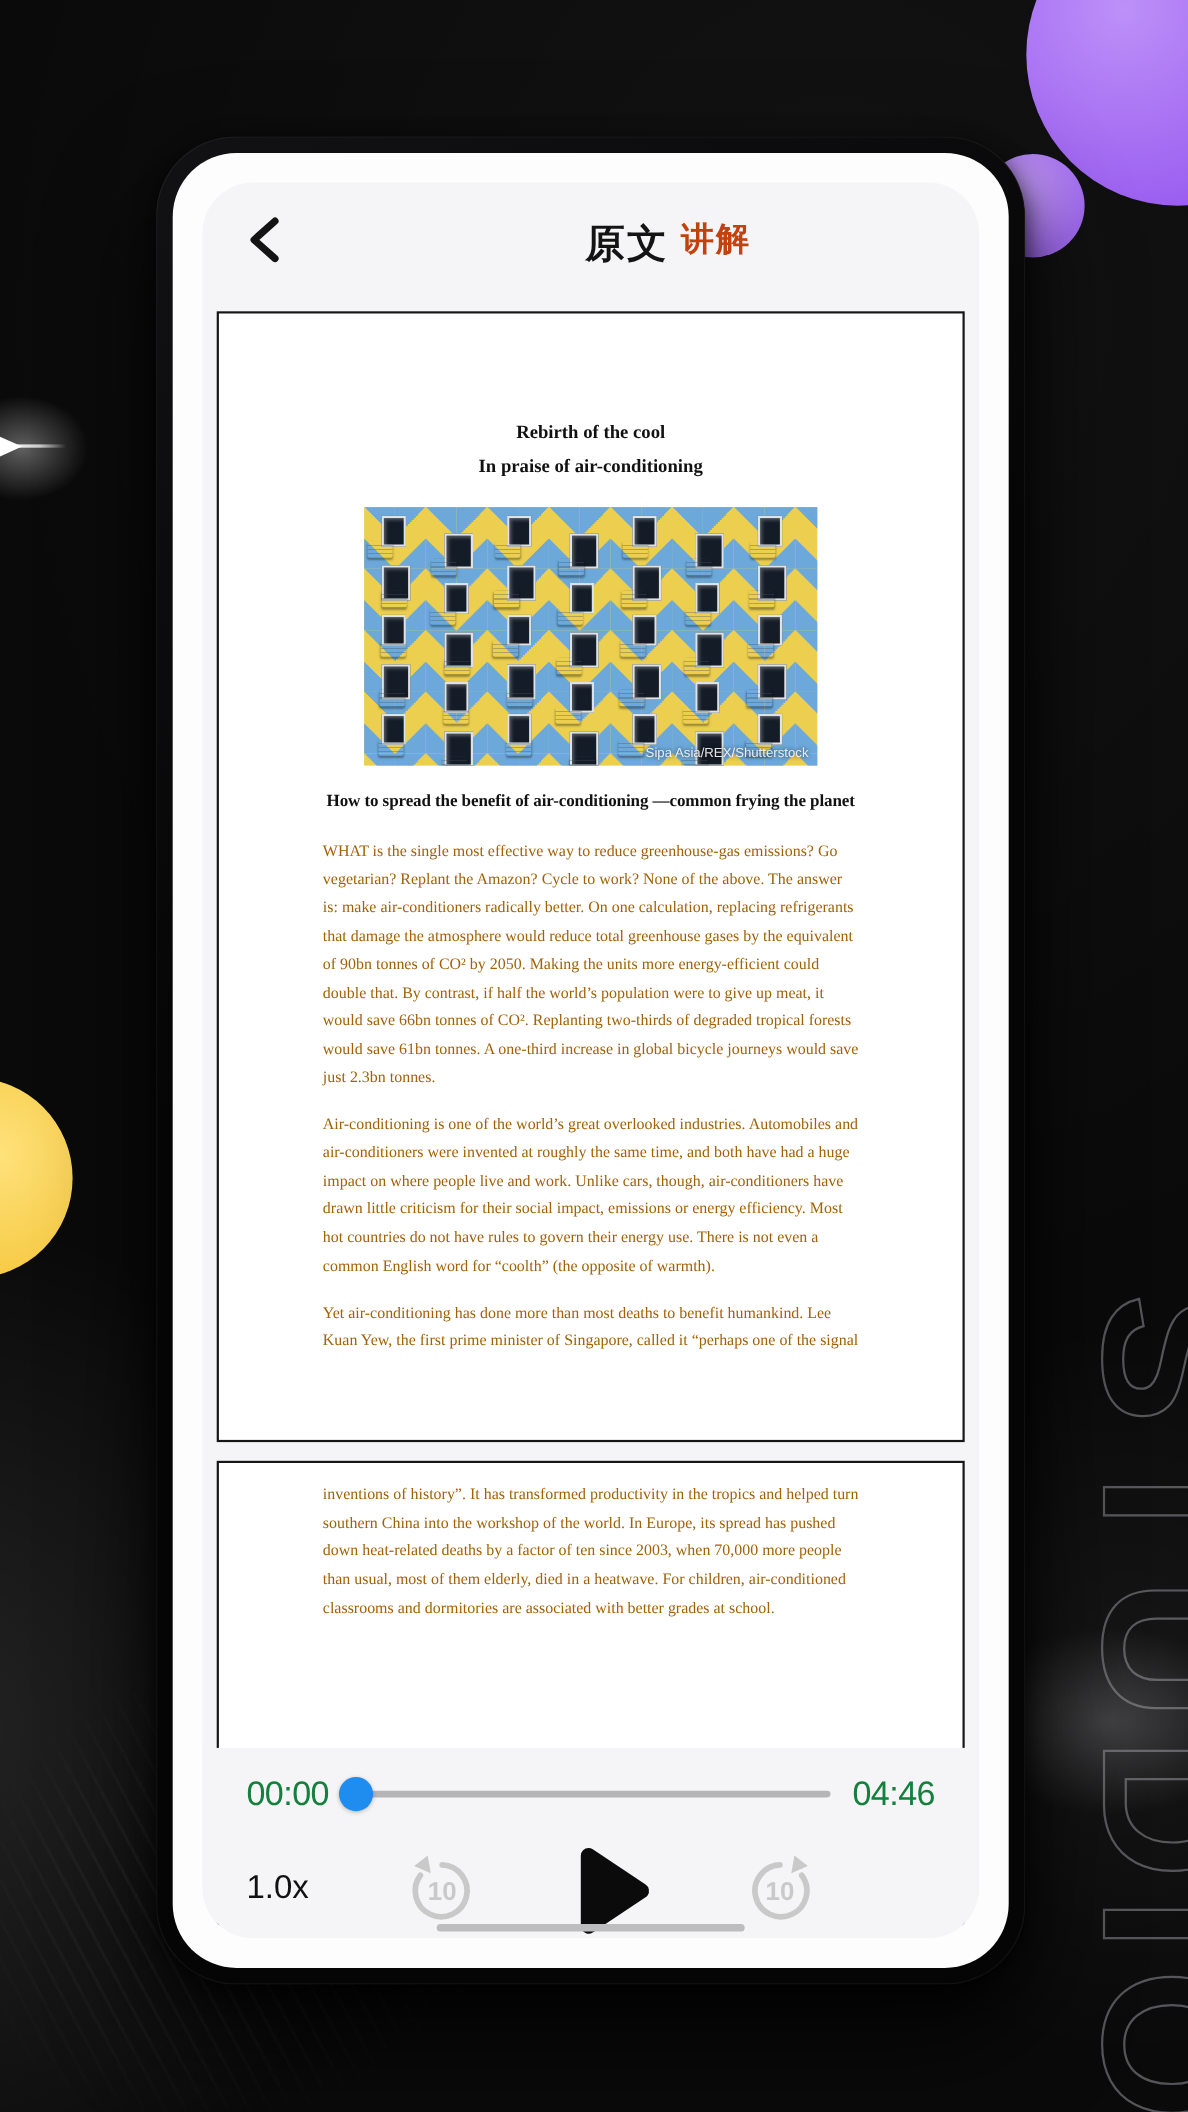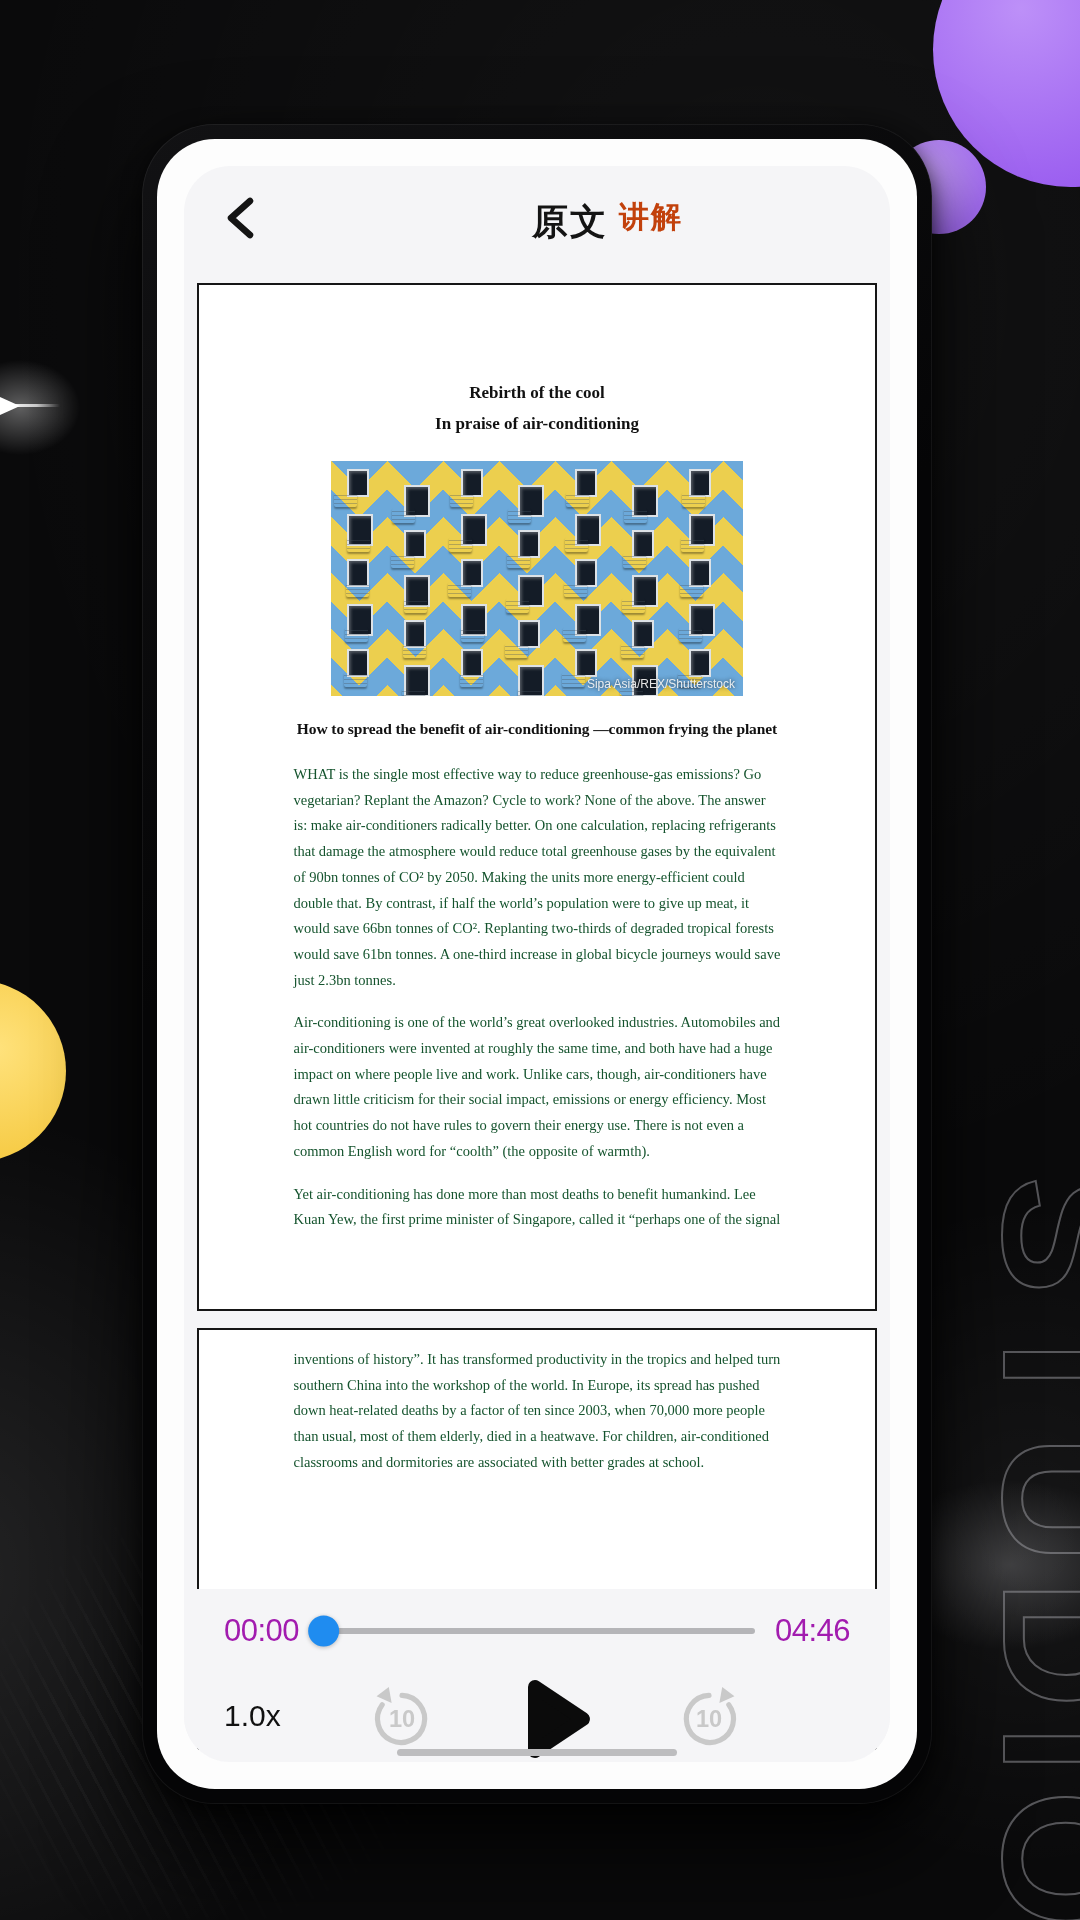--- a/index.html
+++ b/index.html
@@ -137,36 +137,36 @@
   }
 
   .art-headline {
     margin-top: 24px; text-align: center; white-space: nowrap;
     font-size: 15.5px; letter-spacing: -0.1px; font-weight: 700; color: #111;
     font-family: "Liberation Serif", serif;
   }
   .body-text { width: 487px; margin: 0 auto; }
   .body-text p {
     font-family: "Liberation Serif", serif;
-    font-size: 14.5px; line-height: 25.7px; color: #14532d;
+    font-size: 14.5px; line-height: 25.7px; color: #a16207;
     margin-top: 17px;
   }
   .page-card.one .body-text { margin-top: 24px; }
   .page-card.two .body-text { }
 
   
   .player-panel {
     position: absolute; left: 0; right: 0; top: 1423px; bottom: 0;
     background: #f5f5f7;
   }
   .slider-row {
     position: absolute; top: 16px; left: 40px; right: 40px; height: 52px;
     display: flex; align-items: center; gap: 20px;
   }
-  .time-label { font-size: 31px; color: #a21caf; letter-spacing: -0.5px; }
+  .time-label { font-size: 31px; color: #15803d; letter-spacing: -0.5px; }
   .slider-track {
     position: relative; flex: 1; height: 6.5px; border-radius: 4px; background: #b5b5b8;
     cursor: pointer;
   }
   .slider-thumb {
     position: absolute; top: 50%; left: 0;
     width: 31px; height: 31px; border-radius: 50%;
     background: #1f8cf0; transform: translate(-35%, -50%);
     box-shadow: 0 1px 4px rgba(0,0,0,0.25);
     cursor: pointer;

